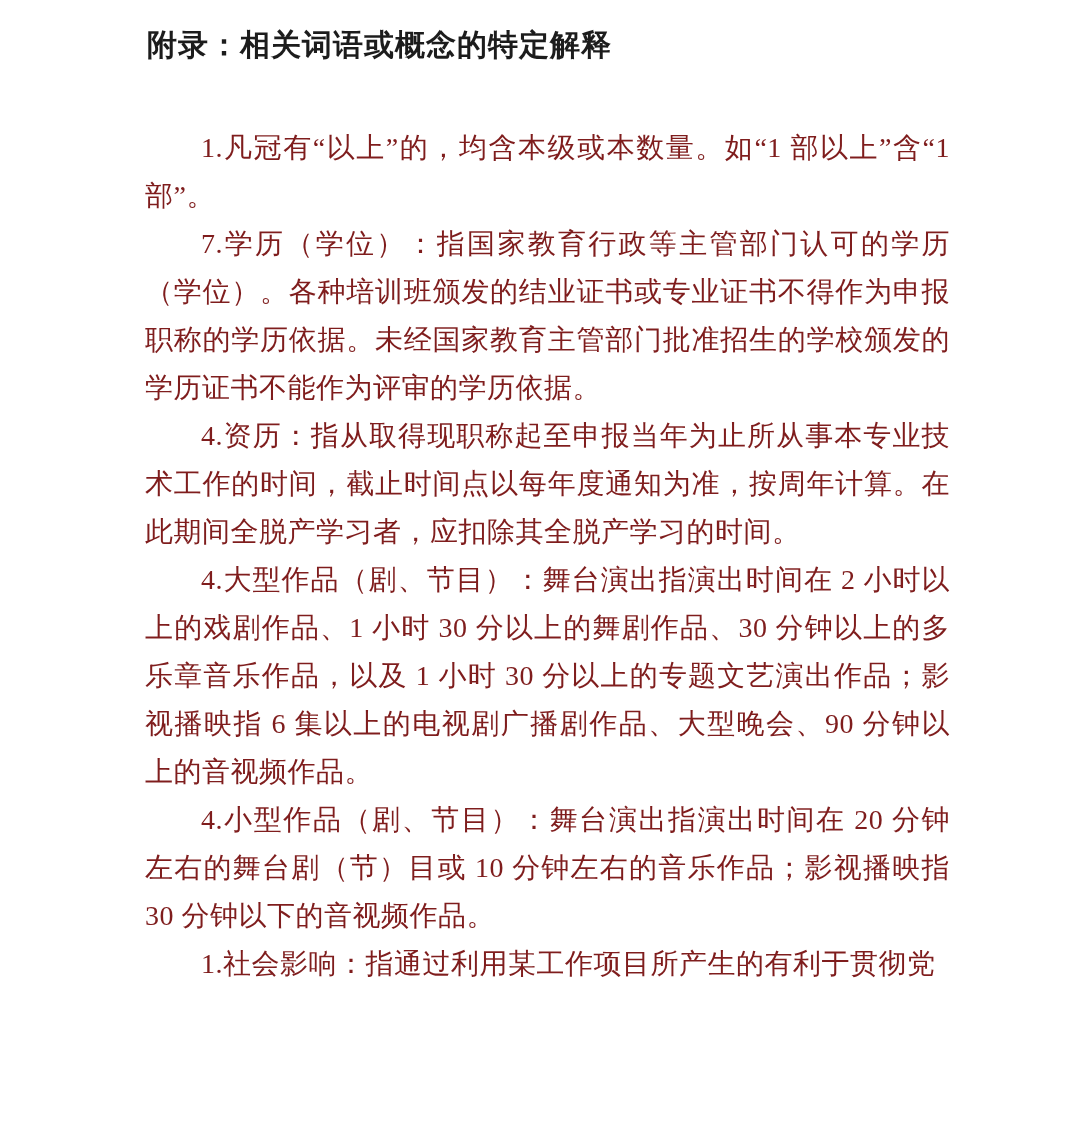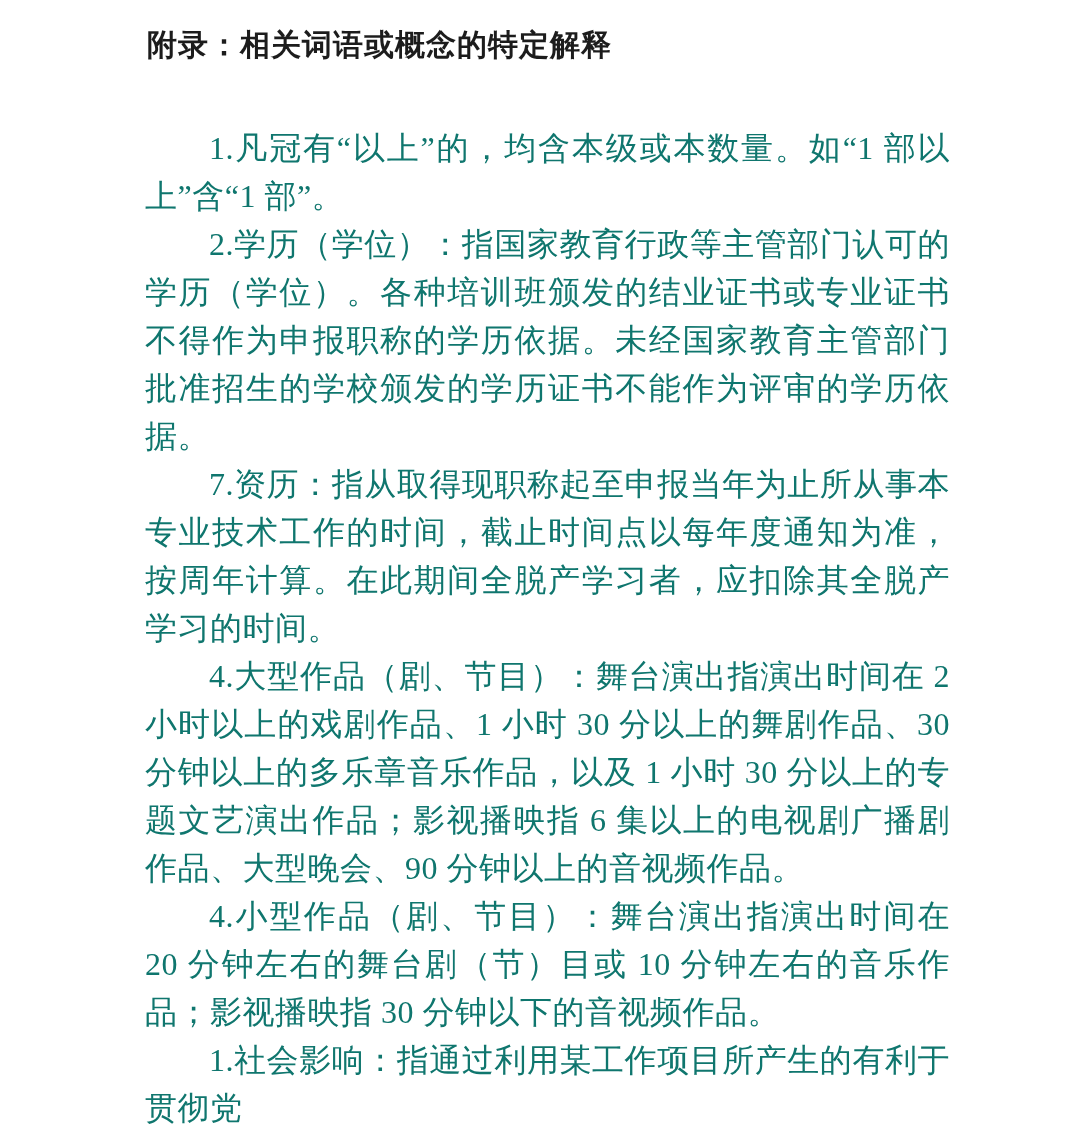--- a/index.html
+++ b/index.html
@@ -28,34 +28,34 @@
     line-height: 38px;
     color: #1c1c1c;
     letter-spacing: 1px;
   }
   .doc-body {
     margin: 60px 130px 0 145px;
   }
   .doc-body p {
     margin: 0;
     text-indent: 2em;
-    font-size: 32px;
+    font-size: 28px;
     line-height: 48px;
     text-align: justify;
     text-justify: inter-ideograph;
-    color: #0f766e;
+    color: #7f1d1d;
     letter-spacing: 0.5px;
   }
 </style>
 </head>
 <body>
 
 <div class="page">
   <h1 class="doc-title">附录：相关词语或概念的特定解释</h1>
   <div class="doc-body">
     <p>1.凡冠有“以上”的，均含本级或本数量。如“1 部以上”含“1 部”。</p>
-    <p>2.学历（学位）：指国家教育行政等主管部门认可的学历（学位）。各种培训班颁发的结业证书或专业证书不得作为申报职称的学历依据。未经国家教育主管部门批准招生的学校颁发的学历证书不能作为评审的学历依据。</p>
-    <p>7.资历：指从取得现职称起至申报当年为止所从事本专业技术工作的时间，截止时间点以每年度通知为准，按周年计算。在此期间全脱产学习者，应扣除其全脱产学习的时间。</p>
+    <p>7.学历（学位）：指国家教育行政等主管部门认可的学历（学位）。各种培训班颁发的结业证书或专业证书不得作为申报职称的学历依据。未经国家教育主管部门批准招生的学校颁发的学历证书不能作为评审的学历依据。</p>
+    <p>4.资历：指从取得现职称起至申报当年为止所从事本专业技术工作的时间，截止时间点以每年度通知为准，按周年计算。在此期间全脱产学习者，应扣除其全脱产学习的时间。</p>
     <p>4.大型作品（剧、节目）：舞台演出指演出时间在 2 小时以上的戏剧作品、1 小时 30 分以上的舞剧作品、30 分钟以上的多乐章音乐作品，以及 1 小时 30 分以上的专题文艺演出作品；影视播映指 6 集以上的电视剧广播剧作品、大型晚会、90 分钟以上的音视频作品。</p>
     <p>4.小型作品（剧、节目）：舞台演出指演出时间在 20 分钟左右的舞台剧（节）目或 10 分钟左右的音乐作品；影视播映指 30 分钟以下的音视频作品。</p>
     <p>1.社会影响：指通过利用某工作项目所产生的有利于贯彻党</p>
   </div>
 </div>
 
 </body></html>

